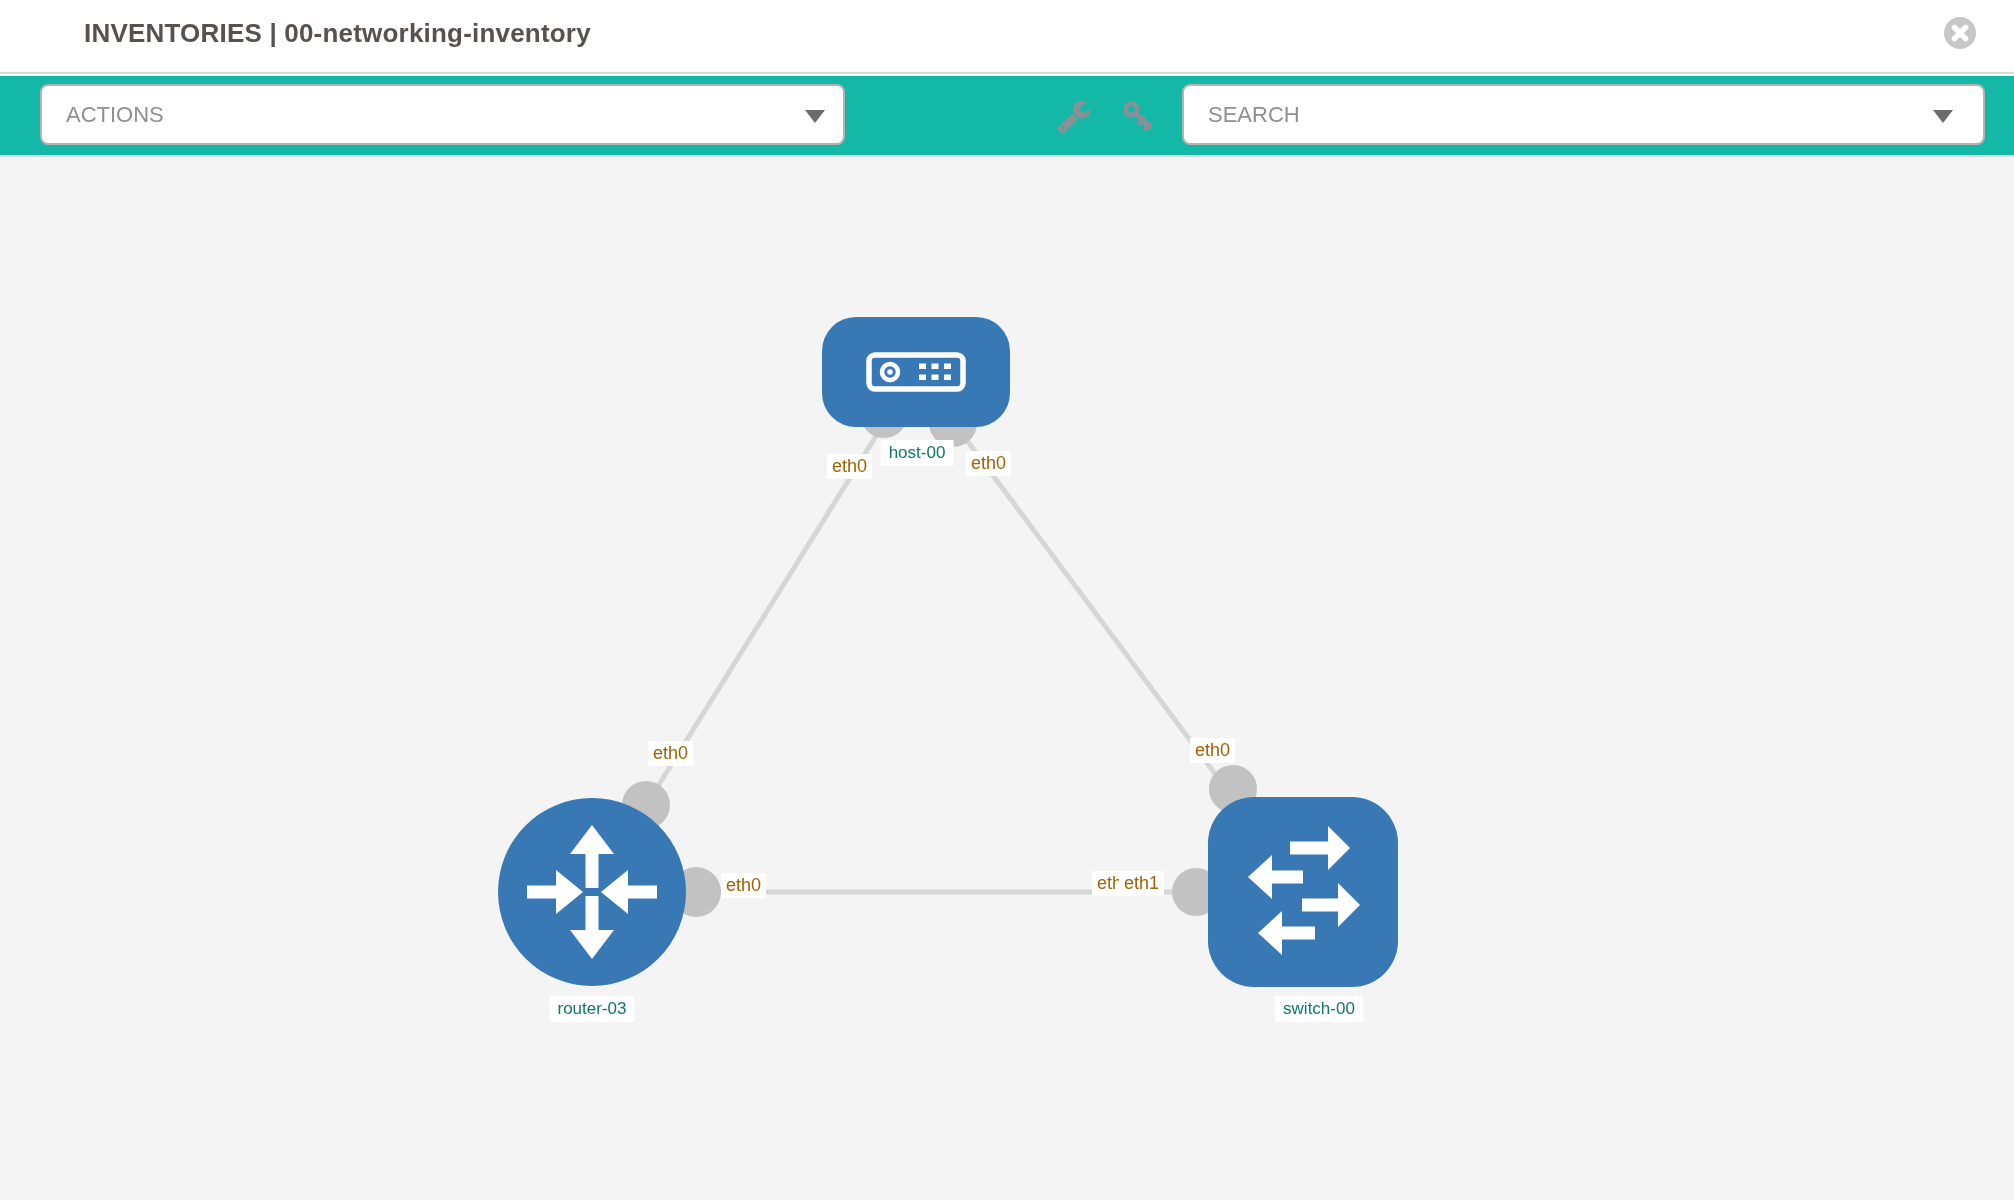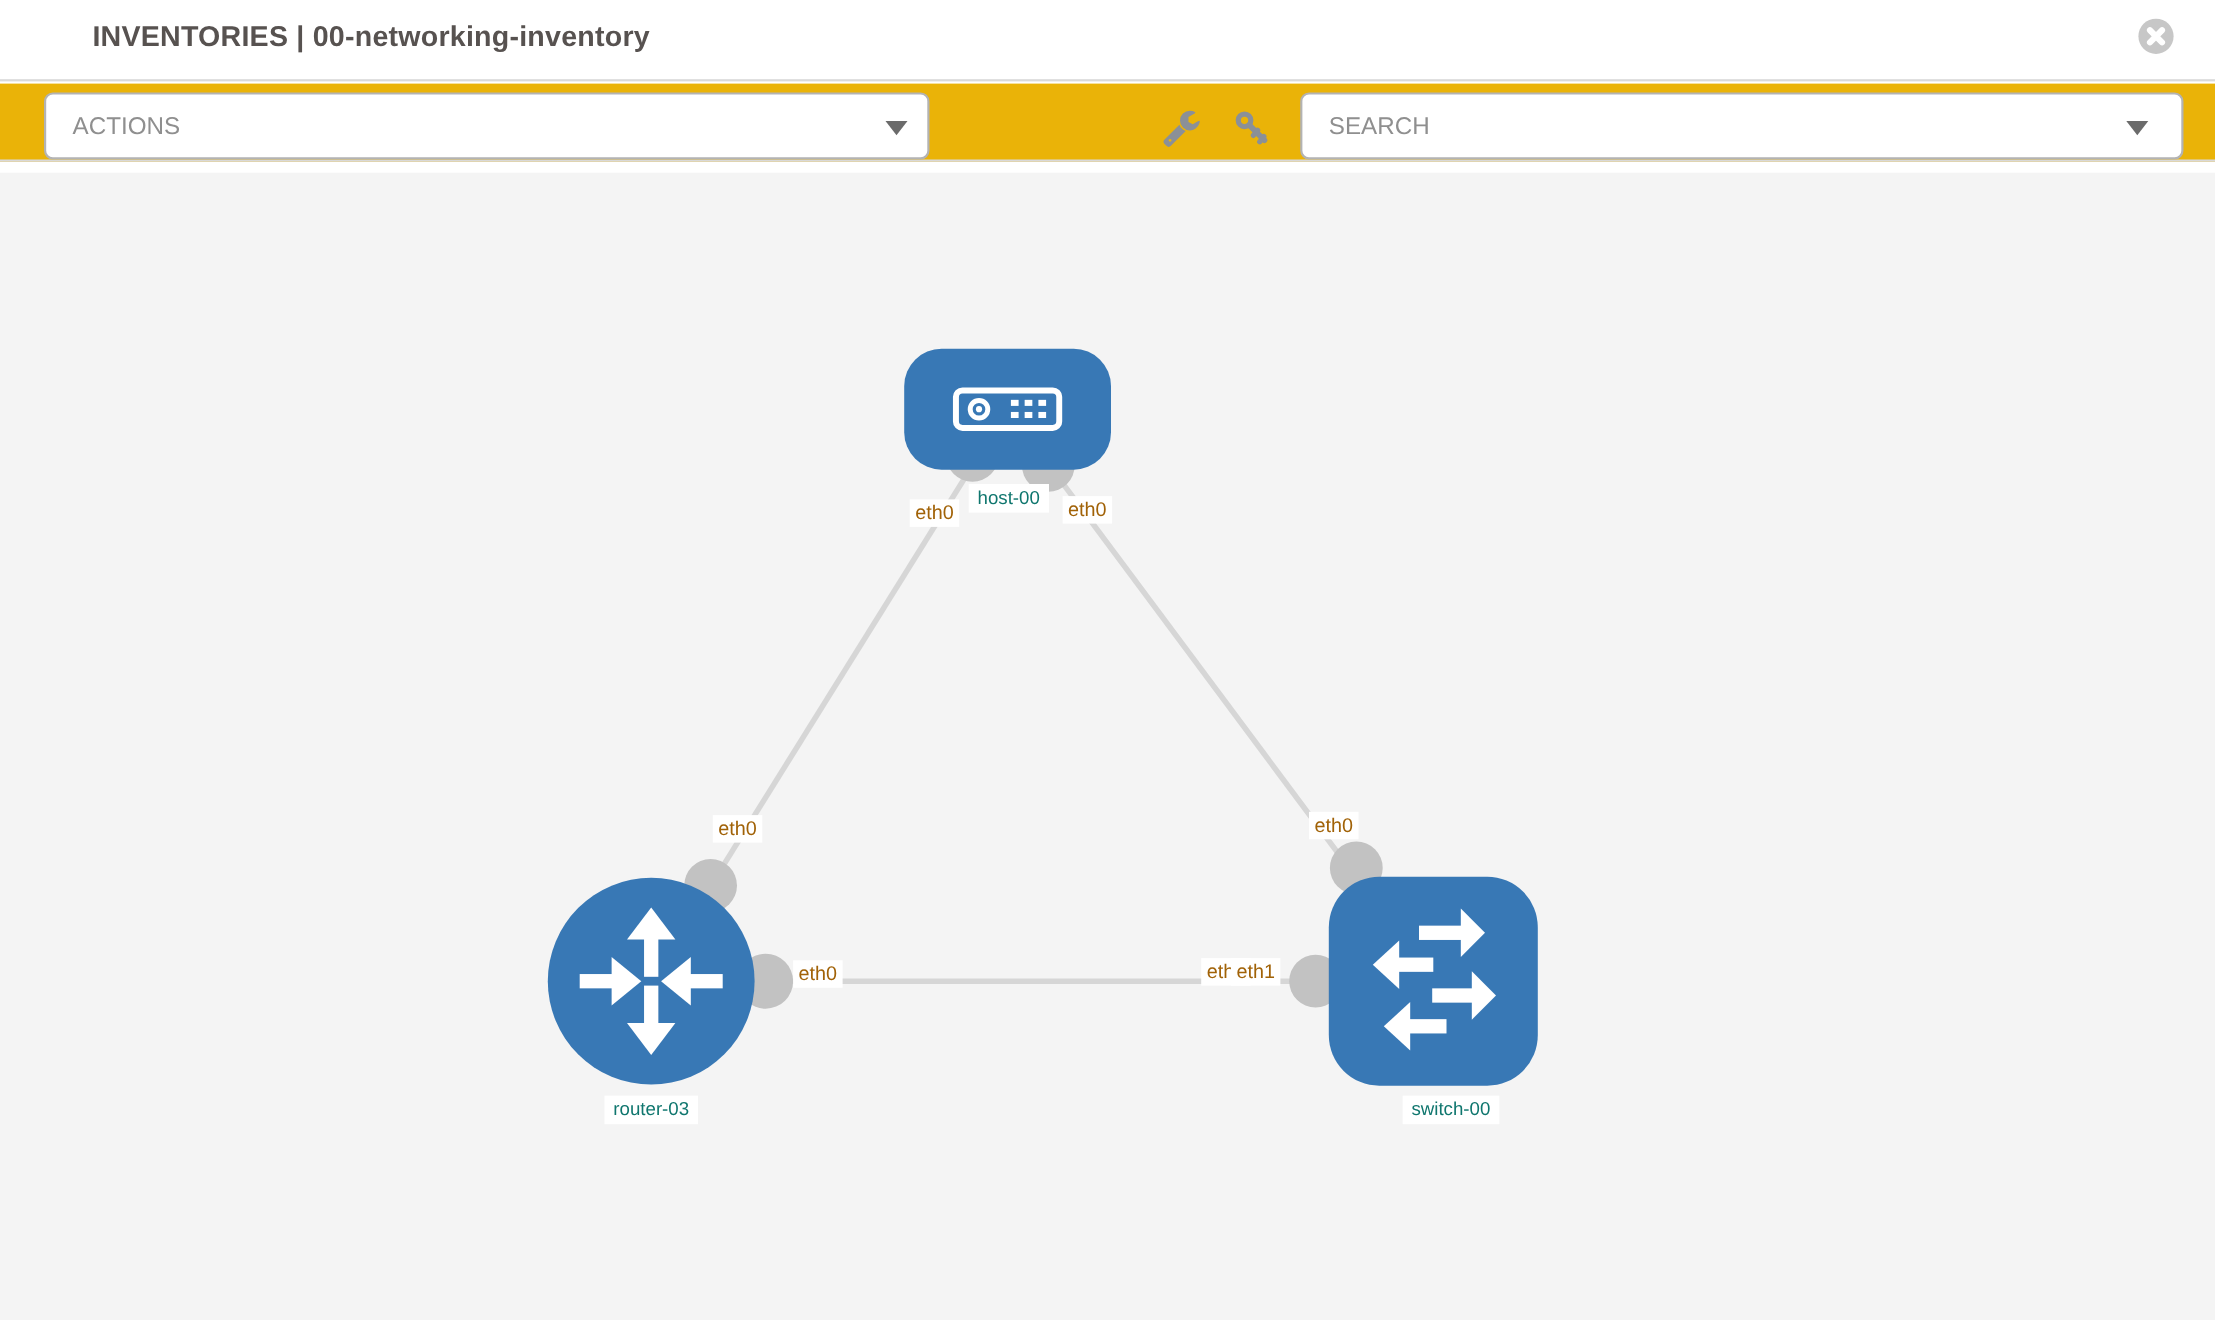--- a/index.html
+++ b/index.html
@@ -10,22 +10,22 @@
   
   .header { position:absolute; left:0; top:0; width:2014px; height:74px;
             background:#ffffff; border-bottom:2px solid #d9d9d9; }
   .header .title { position:absolute; left:40px; top:18px; font-size:26px;
                    font-weight:bold; color:#575250; letter-spacing:.2px;margin-left:44px; }
   .close-btn { position:absolute; left:1944px; top:17px; width:32px; height:32px;
                border-radius:50%; background:#c7c7c7; cursor:pointer; }
   .close-btn svg { position:absolute; left:0; top:0; }
 
   
-  .toolbar { position:absolute; left:0; top:76px; width:2014px; height:71px;
-             background:#eab308; border-bottom:2px solid #d9d9d9; }
+  .toolbar { position:absolute; left:0; top:76px; width:2014px; height:81px;
+             background:#14b8a6; border-bottom:2px solid #d9d9d9; }
   .dd { position:absolute; top:8px; height:61px; background:#ffffff;
         border:2px solid #b3b3b3; border-radius:8px; }
   .dd .dd-text { position:absolute; left:24px; top:0; line-height:57px;
                  font-size:22px; color:#8f8f8f; }
   .caret { position:absolute; top:24px; width:0; height:0;
            border-left:10px solid transparent; border-right:10px solid transparent;
            border-top:13px solid #6b6b6b; }
   .dd-actions { left:40px;  width:805px; }
   .dd-actions .caret { left:763px; }
   .dd-search  { left:1182px; width:803px; }

